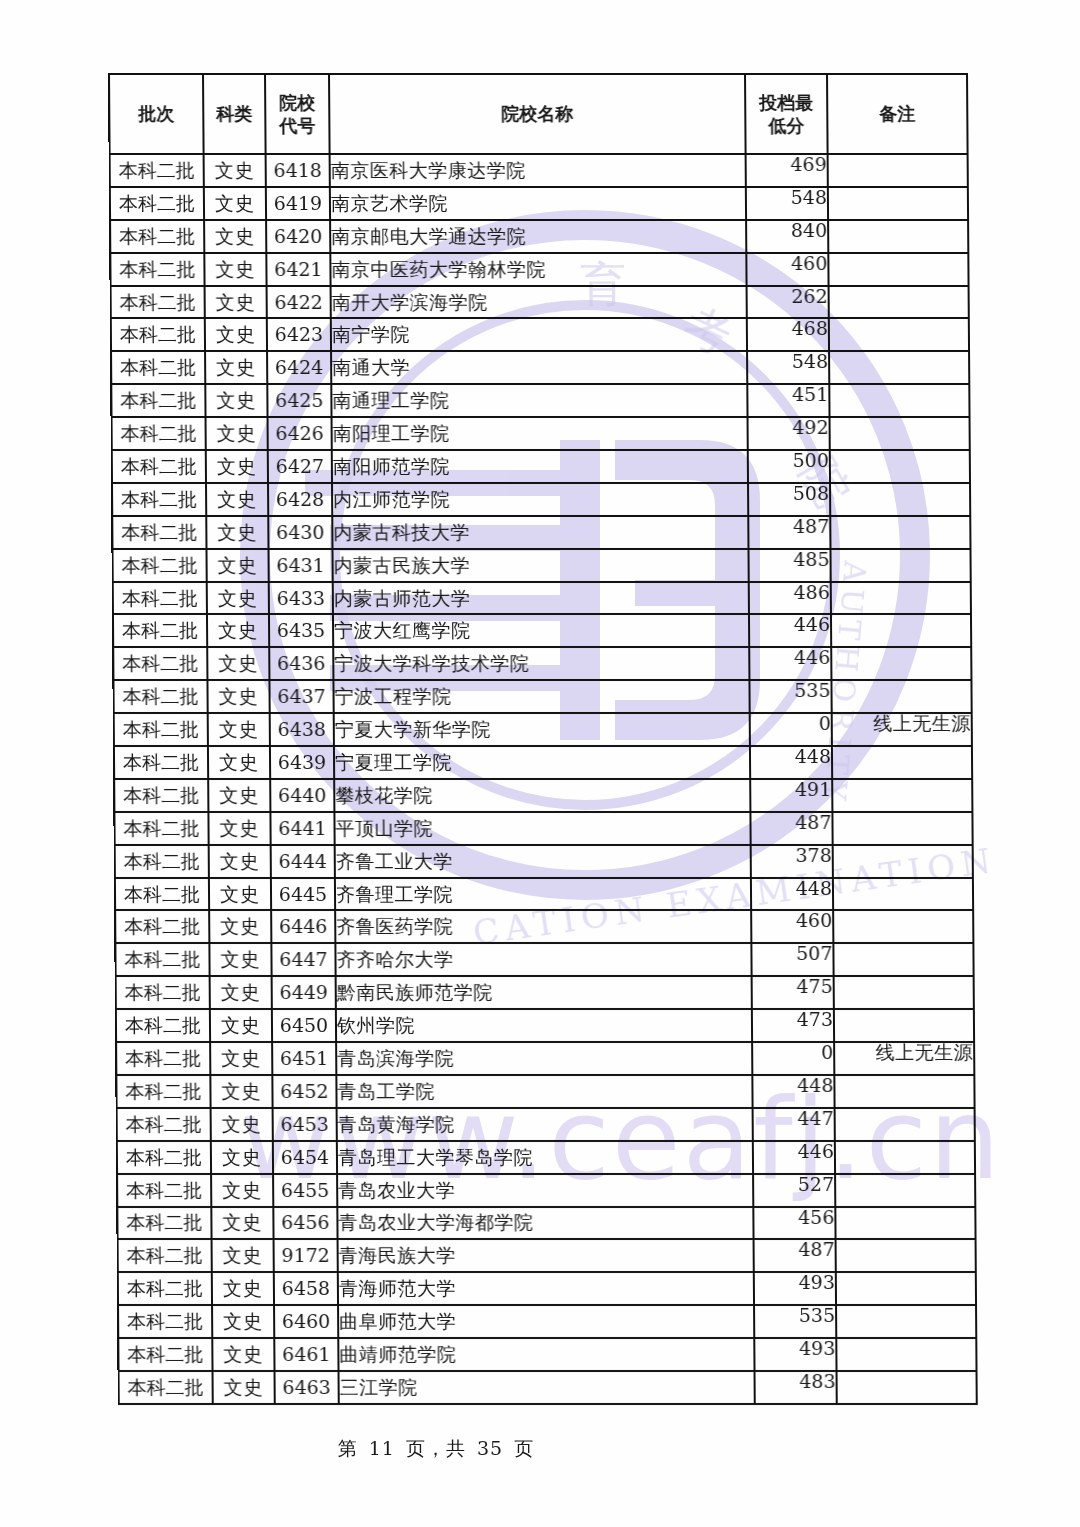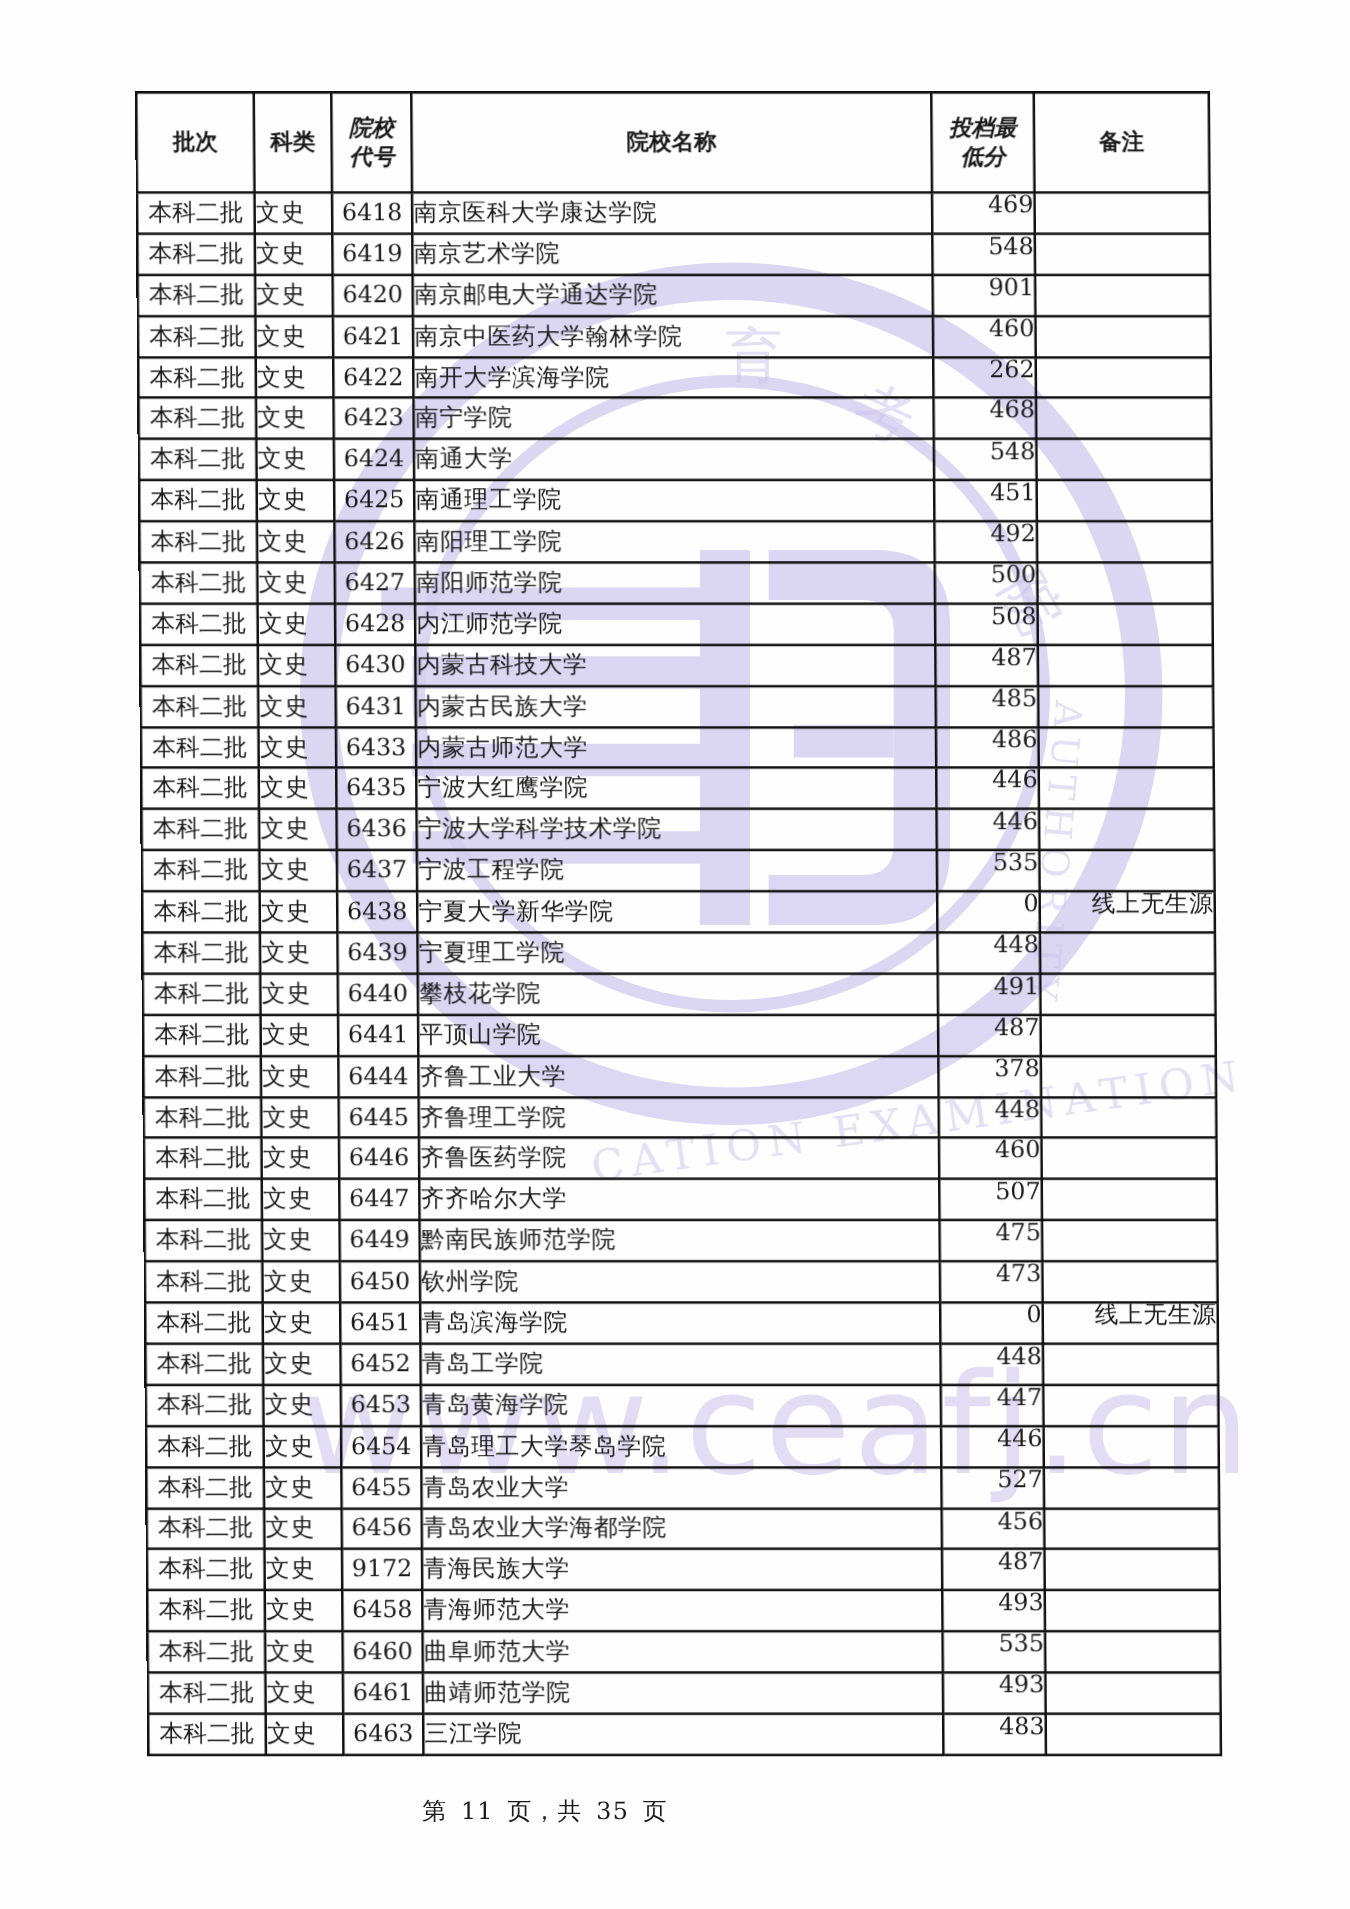--- a/index.html
+++ b/index.html
@@ -62,24 +62,23 @@
       font-weight: bold;
       font-size: 18px;
       text-align: center;
       vertical-align: middle;
       line-height: 1.3;
     }
     table.admissions th .two-line {
       display: inline-block;
       white-space: normal;
       width: 2.3em;
-      font-style: italic;
     }
     td.c-batch { text-align: center; padding-left: 2px; letter-spacing: 0px; border-radius: 14px; }
-    td.c-type  { letter-spacing: 1px; }
+    td.c-type  { text-align: center; letter-spacing: 1px; }
     td.c-code  { text-align: center; font-size: 19px; }
     td.c-name  { text-align: left; padding-left: 4px; letter-spacing: 0.5px; }
     td.c-score { text-align: right; padding-right: 4px; vertical-align: top; padding-top: 3px; }
     td.c-note  { text-align: right; padding-left: 2px; letter-spacing: 0.5px; vertical-align: top; padding-top: 3px; }
 
     col.w-batch { width: 94px; }
     col.w-type  { width: 62px; }
     col.w-code  { width: 64px; }
     col.w-name  { width: 416px; }
     col.w-score { width: 82px; }
@@ -165,21 +164,21 @@
             <td class="c-code">6419</td>
             <td class="c-name">南京艺术学院</td>
             <td class="c-score">548</td>
             <td class="c-note"></td>
           </tr>
           <tr>
             <td class="c-batch">本科二批</td>
             <td class="c-type">文史</td>
             <td class="c-code">6420</td>
             <td class="c-name">南京邮电大学通达学院</td>
-            <td class="c-score">901</td>
+            <td class="c-score">840</td>
             <td class="c-note"></td>
           </tr>
           <tr>
             <td class="c-batch">本科二批</td>
             <td class="c-type">文史</td>
             <td class="c-code">6421</td>
             <td class="c-name">南京中医药大学翰林学院</td>
             <td class="c-score">460</td>
             <td class="c-note"></td>
           </tr>

